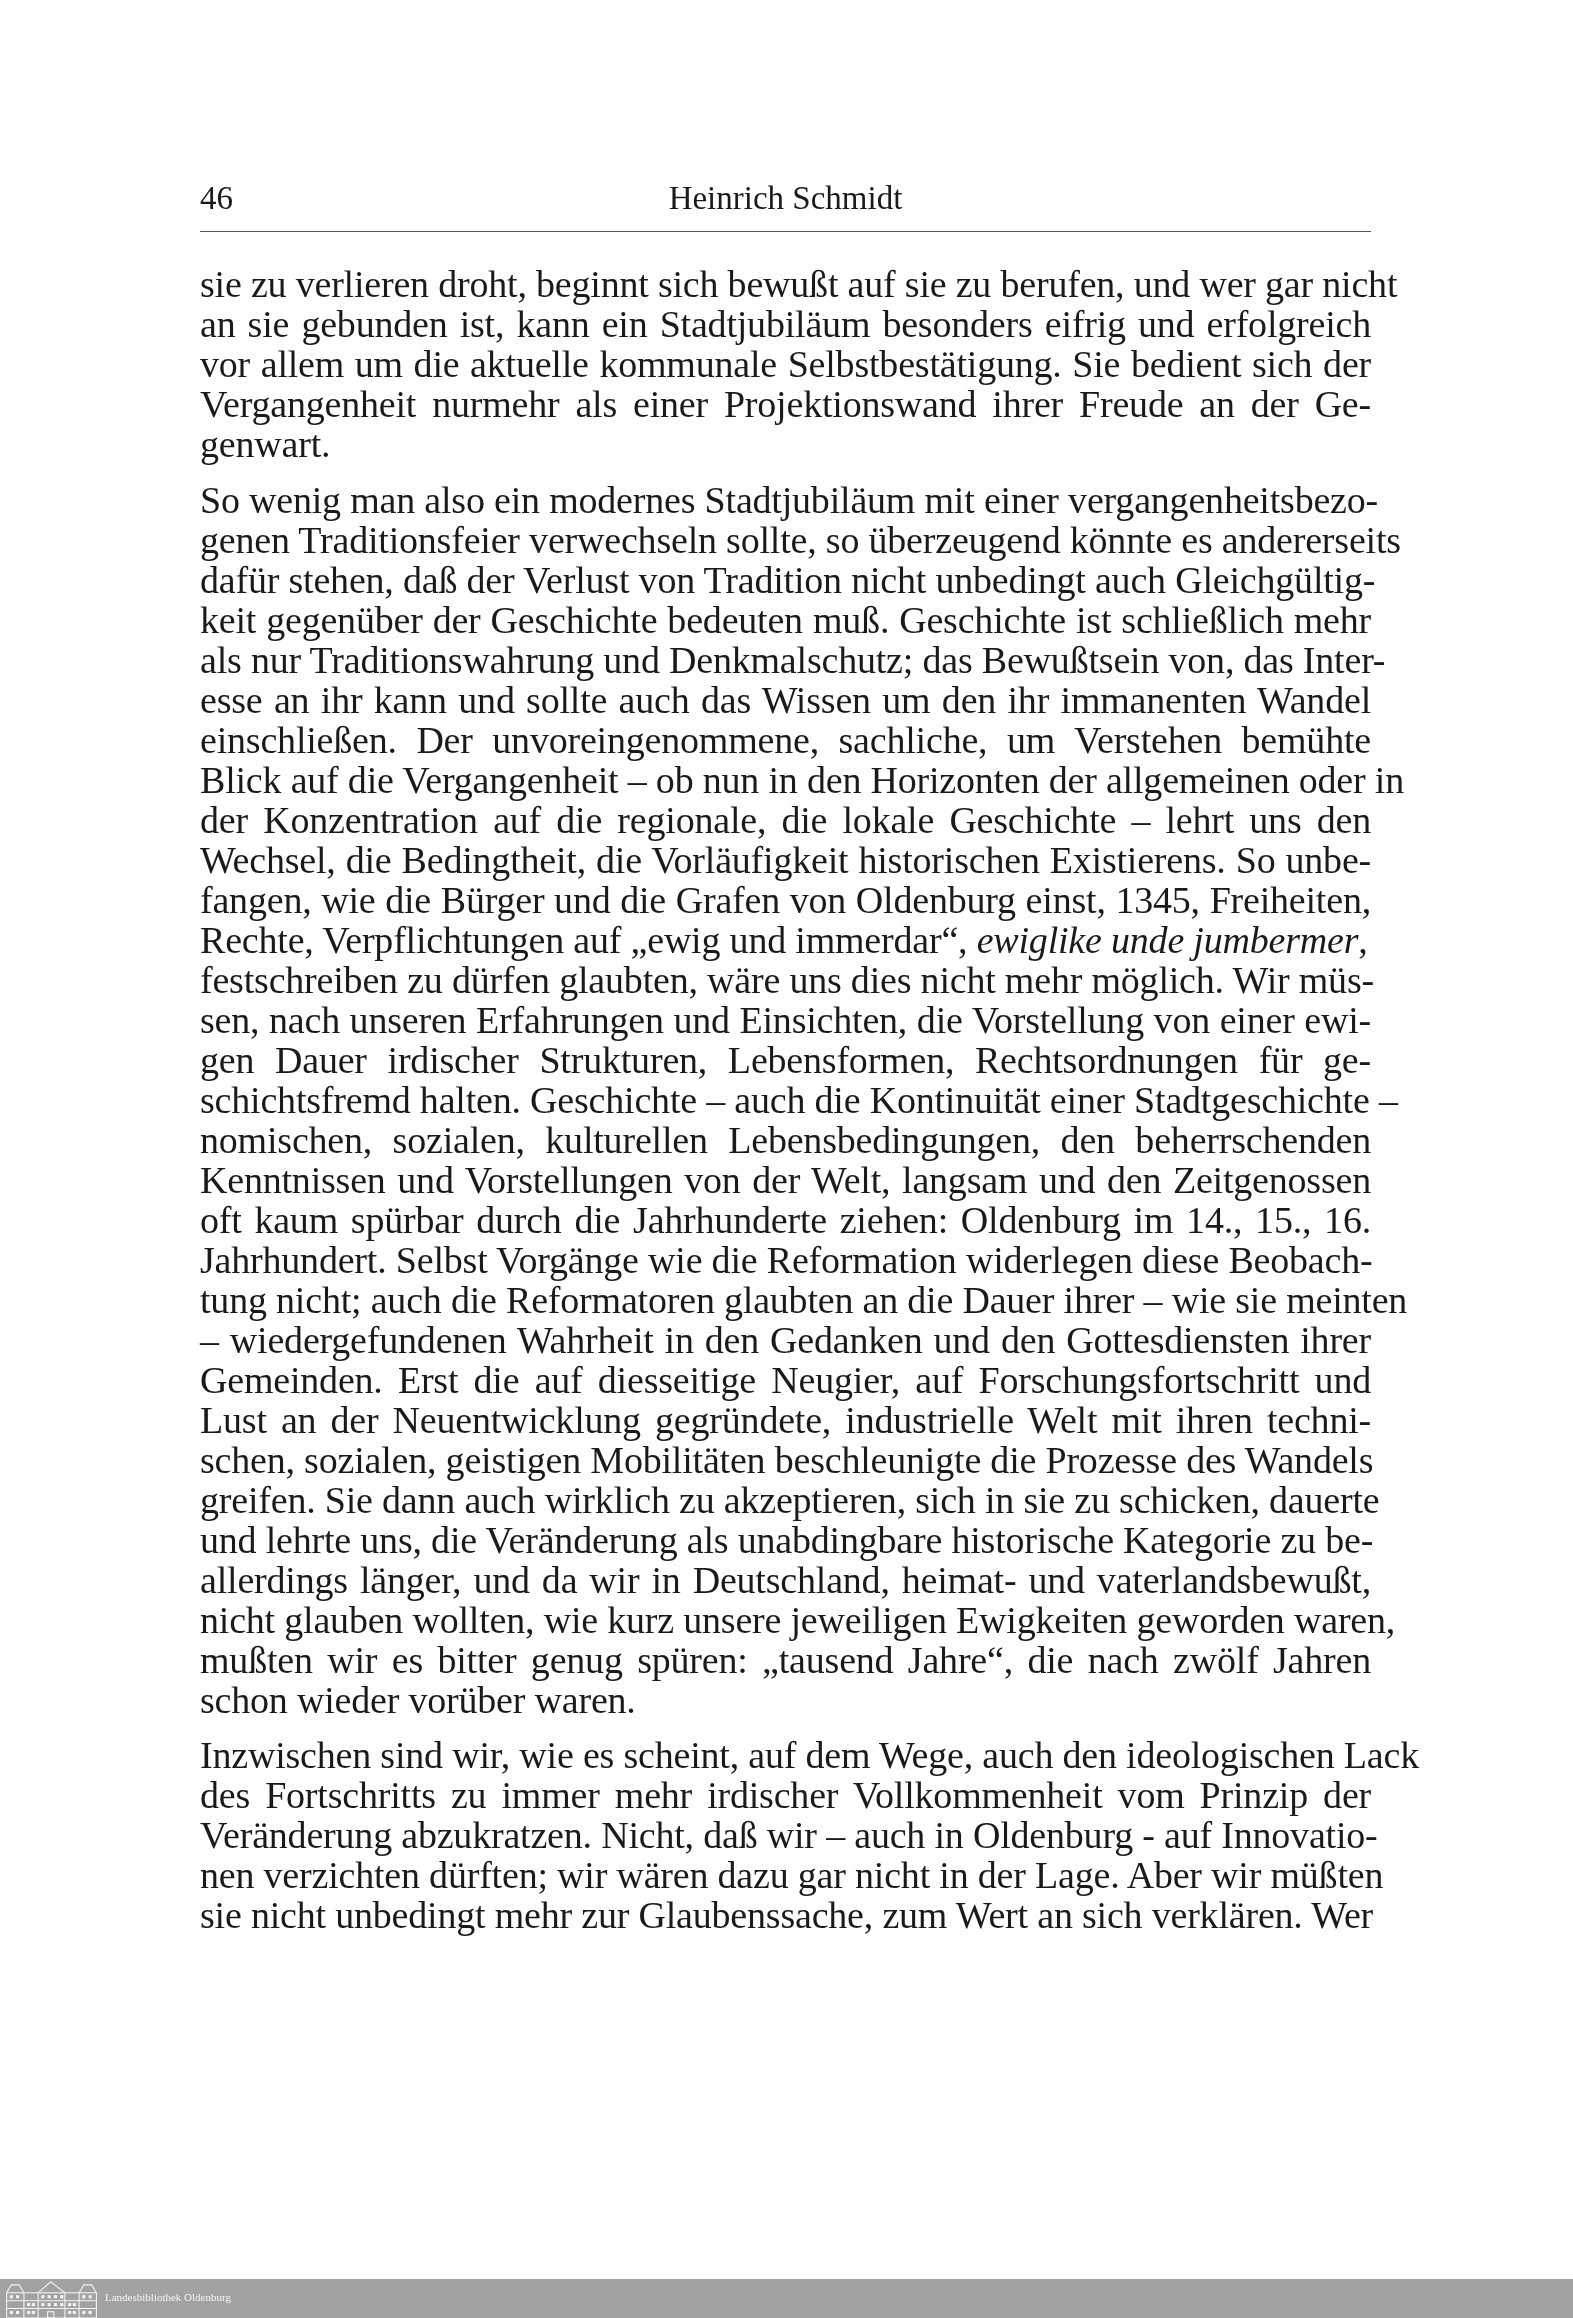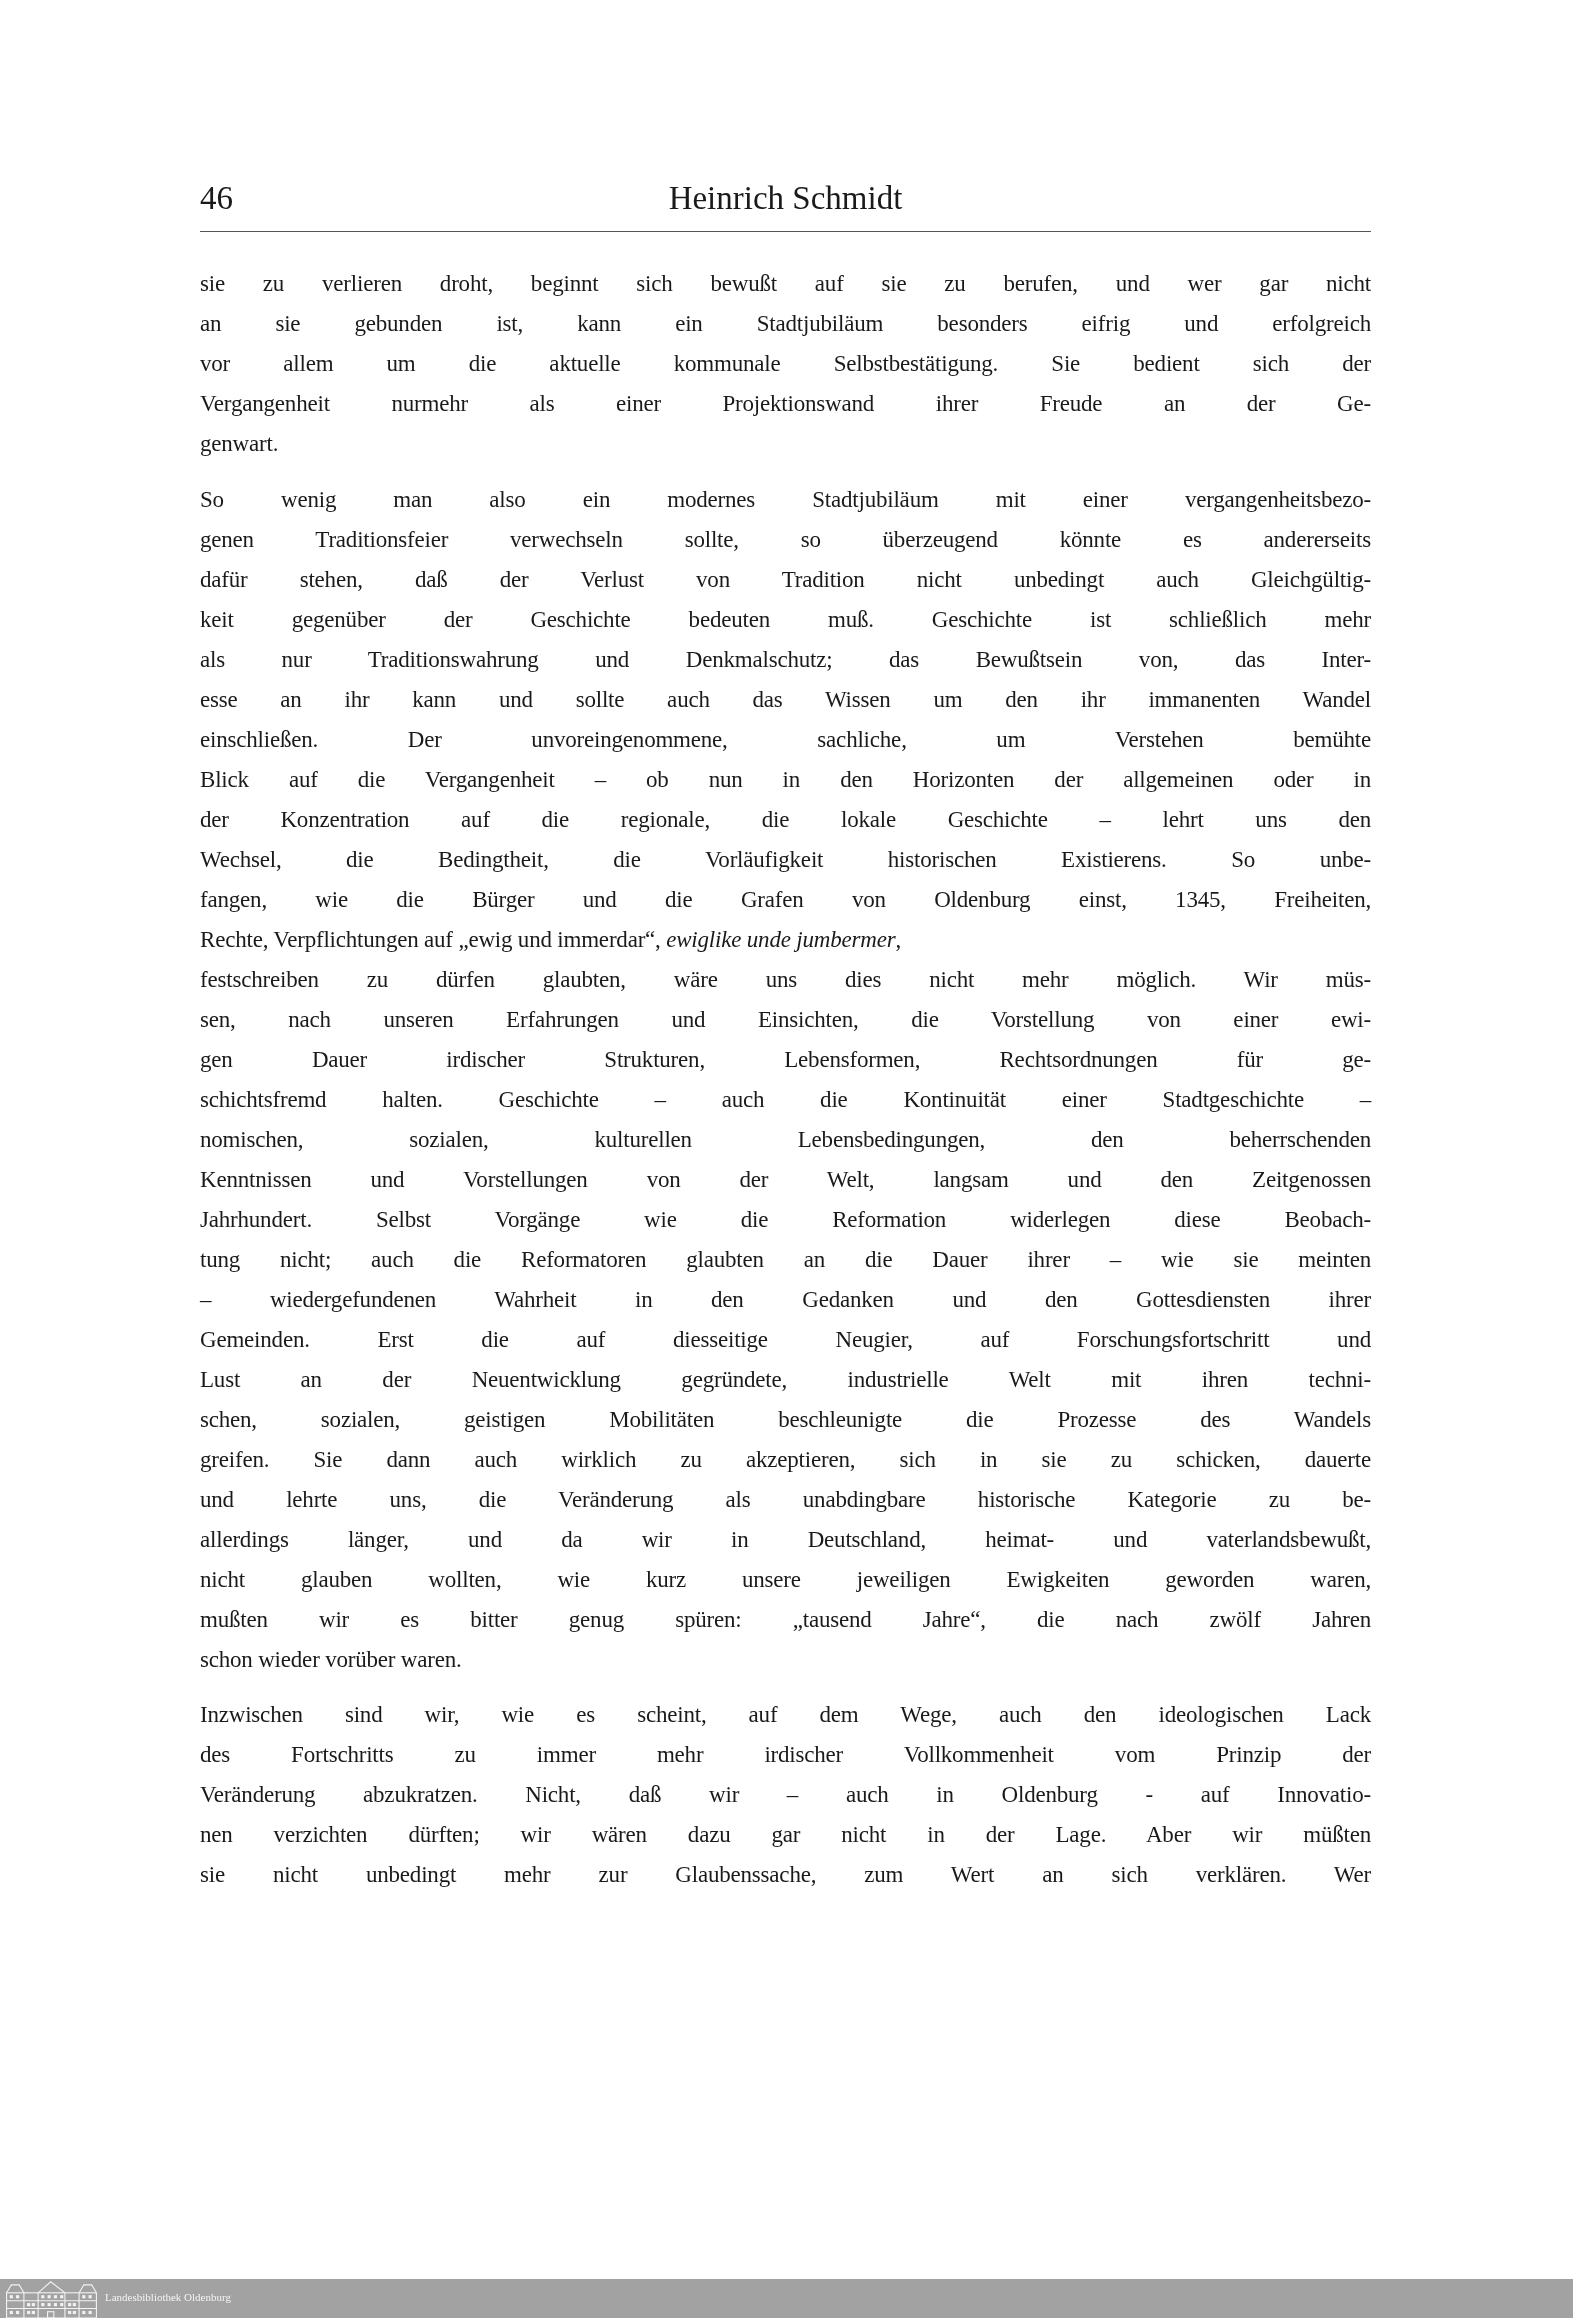--- a/index.html
+++ b/index.html
@@ -38,21 +38,21 @@
     left: 0;
     width: 1171px;
     height: 0;
     border-top: 1.6px solid #555;
   }
   .body-text {
     position: absolute;
     top: 264px;
     left: 0;
     width: 1171px;
-    font-size: 23px;
+    font-size: 38px;
     line-height: 40px;
   }
   .para { margin: 0 0 15.7px 0; }
   .line {
     display: block;
     height: 40px;
     white-space: nowrap;
     text-align: justify;
     text-align-last: justify;
     letter-spacing: -0.2px;
@@ -114,20 +114,21 @@
         <span class="line">der Konzentration auf die regionale, die lokale Geschichte – lehrt uns den</span>
         <span class="line">Wechsel, die Bedingtheit, die Vorläufigkeit historischen Existierens. So unbe-</span>
         <span class="line">fangen, wie die Bürger und die Grafen von Oldenburg einst, 1345, Freiheiten,</span>
         <span class="line" style="word-spacing: 0px; text-align: right; text-align-last: left;"><span>Rechte, Verpflichtungen auf „ewig und immerdar“, </span><i>ewiglike unde jumbermer</i><span>,</span></span>
         <span class="line">festschreiben zu dürfen glaubten, wäre uns dies nicht mehr möglich. Wir müs-</span>
         <span class="line">sen, nach unseren Erfahrungen und Einsichten, die Vorstellung von einer ewi-</span>
         <span class="line">gen Dauer irdischer Strukturen, Lebensformen, Rechtsordnungen für ge-</span>
         <span class="line">schichtsfremd halten. Geschichte – auch die Kontinuität einer Stadtgeschichte –</span>
         <span class="line">nomischen, sozialen, kulturellen Lebensbedingungen, den beherrschenden</span>
         <span class="line">Kenntnissen und Vorstellungen von der Welt, langsam und den Zeitgenossen</span>
+        <span class="line">oft kaum spürbar durch die Jahrhunderte ziehen: Oldenburg im 14., 15., 16.</span>
         <span class="line">Jahrhundert. Selbst Vorgänge wie die Reformation widerlegen diese Beobach-</span>
         <span class="line">tung nicht; auch die Reformatoren glaubten an die Dauer ihrer – wie sie meinten</span>
         <span class="line">– wiedergefundenen Wahrheit in den Gedanken und den Gottesdiensten ihrer</span>
         <span class="line">Gemeinden. Erst die auf diesseitige Neugier, auf Forschungsfortschritt und</span>
         <span class="line">Lust an der Neuentwicklung gegründete, industrielle Welt mit ihren techni-</span>
         <span class="line">schen, sozialen, geistigen Mobilitäten beschleunigte die Prozesse des Wandels</span>
         <span class="line">greifen. Sie dann auch wirklich zu akzeptieren, sich in sie zu schicken, dauerte</span>
         <span class="line">und lehrte uns, die Veränderung als unabdingbare historische Kategorie zu be-</span>
         <span class="line">allerdings länger, und da wir in Deutschland, heimat- und vaterlandsbewußt,</span>
         <span class="line">nicht glauben wollten, wie kurz unsere jeweiligen Ewigkeiten geworden waren,</span>

